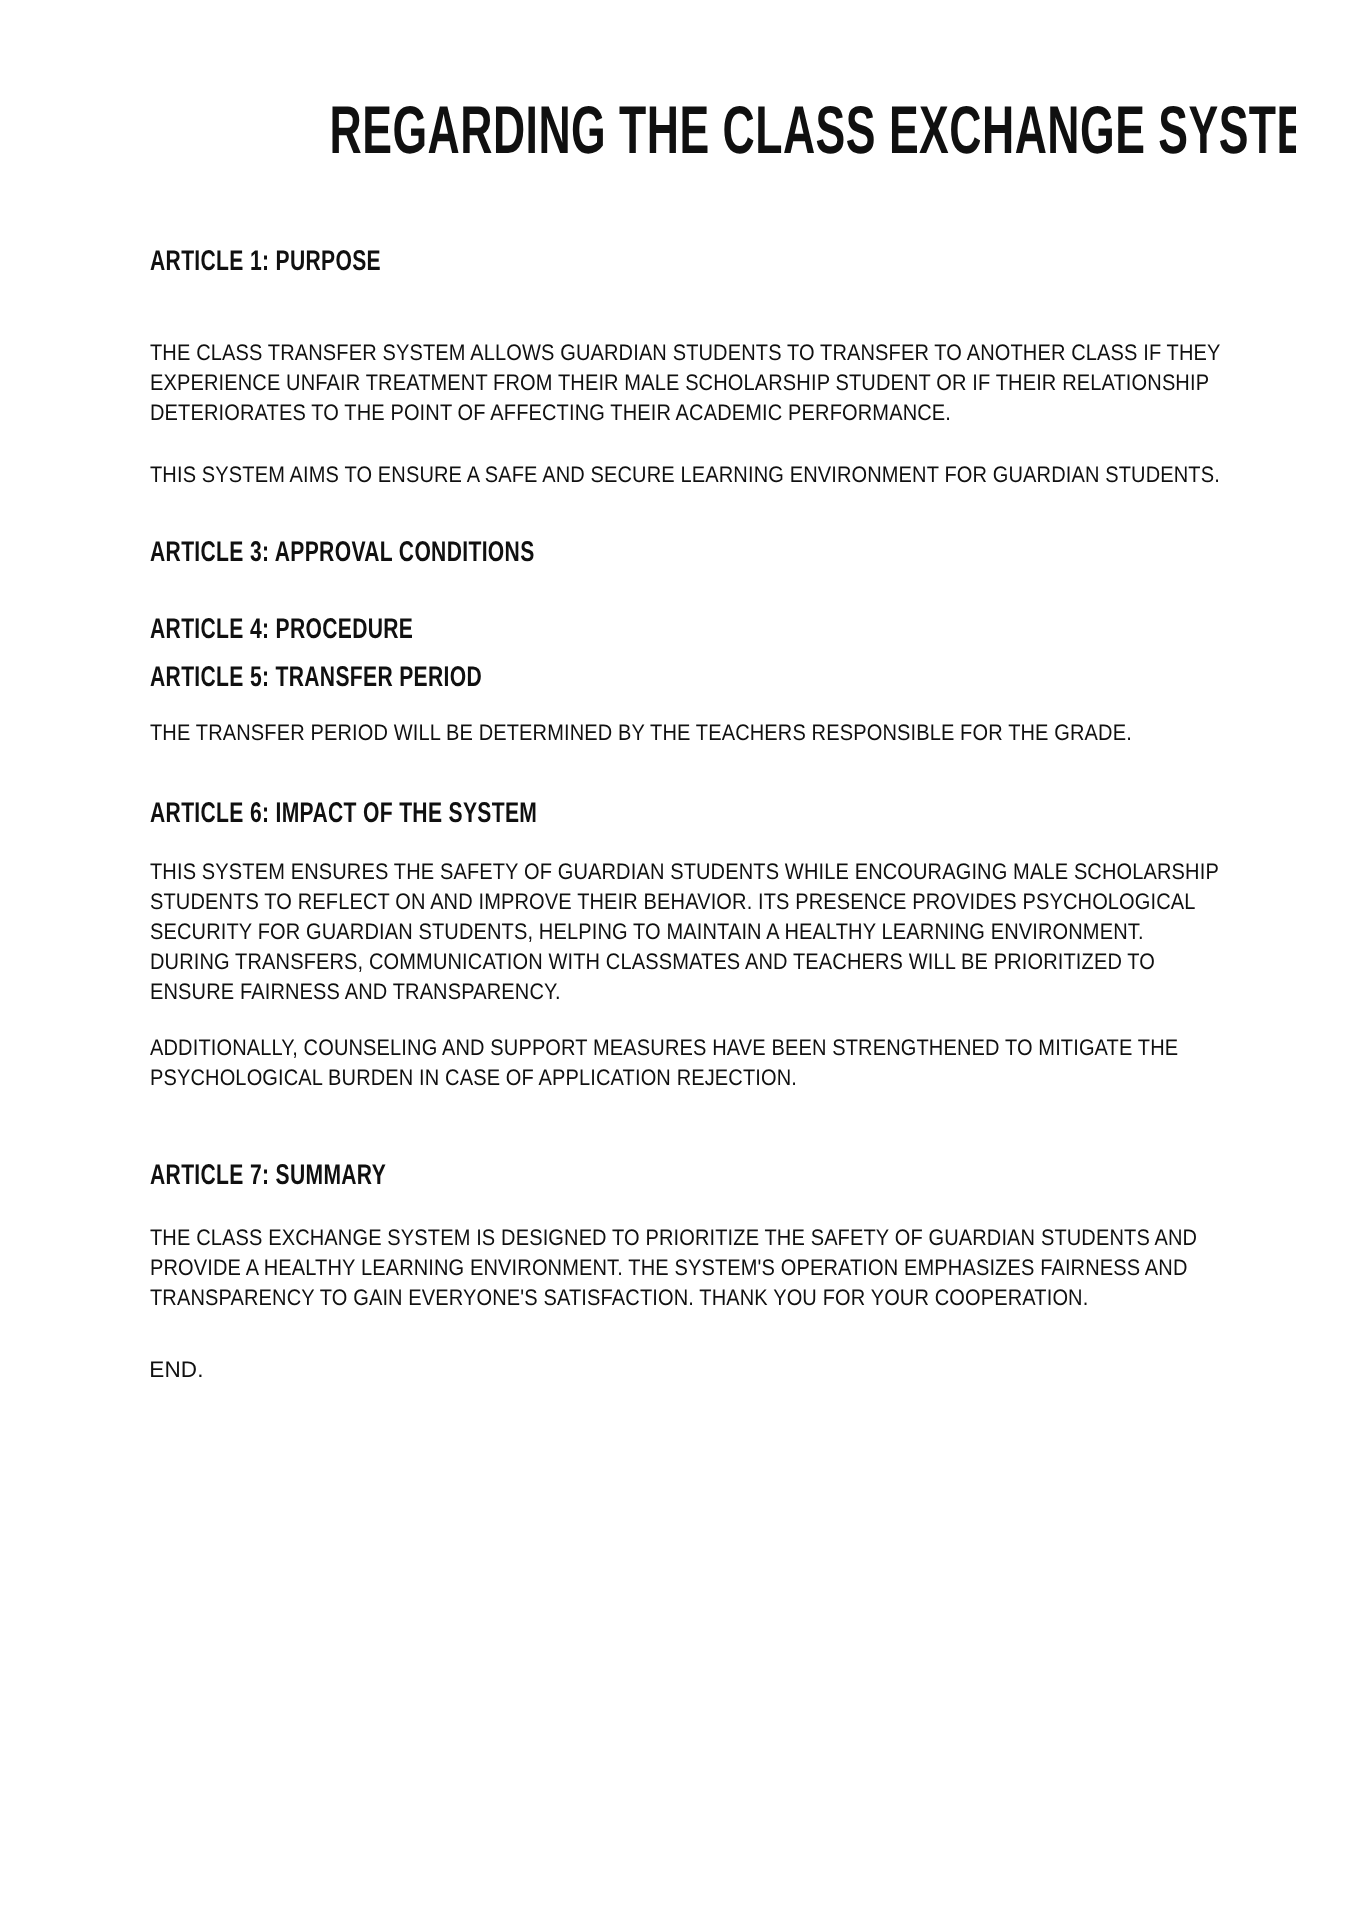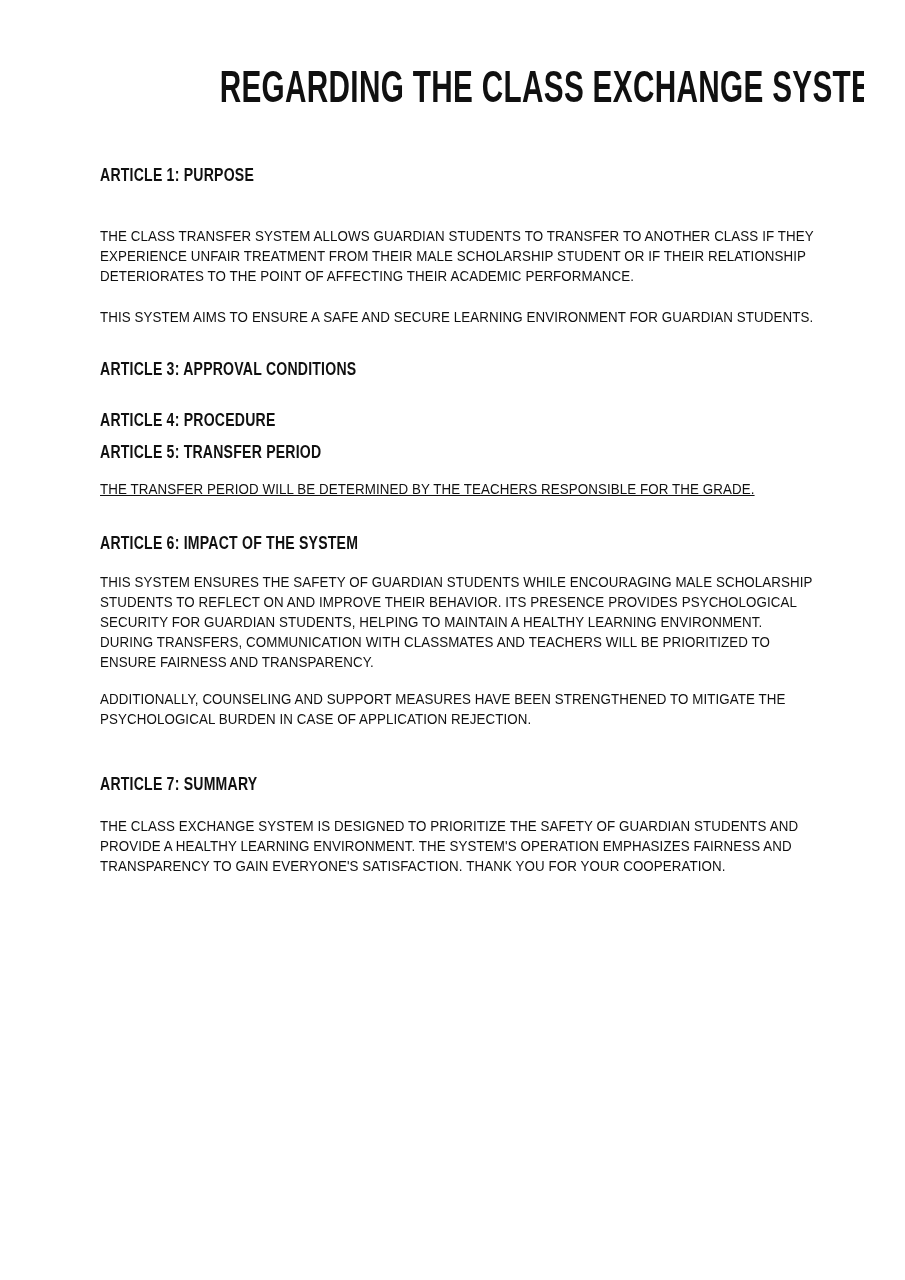--- a/index.html
+++ b/index.html
@@ -55,21 +55,21 @@
   
   .s1 h2 { margin-top: 56px; }
   .s1 .body { margin-top: 42px; }
   .s2 h2 { margin-top: 33px; }
   .s2 .body { margin-top: 21px; }
   .s3 h2 { margin-top: 32px; }
   .s3 .body { margin-top: 27px; }
   .s4 h2 { margin-top: 32px; }
   .s4 .body { margin-top: 28px; }
   .s5 h2 { margin-top: 13px; }
-  .s5 .body { margin-top: 18px; text-decoration: underline; }
+  .s5 .body { margin-top: 18px; }
   .s6 h2 { margin-top: 34px; }
   .s6 .body { margin-top: 20px; }
   .s6 .par + .par { margin-top: 17px; }
   .s7 h2 { margin-top: 45px; }
   .s7 .body { margin-top: 23px; }
   .end-label {
     margin-top: 28px;
     font-size: 15px;
     line-height: 20px;
     white-space: pre;
@@ -124,14 +124,15 @@
 
   <div class="sec s7">
     <h2>ARTICLE 7: SUMMARY</h2>
     <div class="body">
       <div class="par">THE CLASS EXCHANGE SYSTEM IS DESIGNED TO PRIORITIZE THE SAFETY OF GUARDIAN STUDENTS AND
 PROVIDE A HEALTHY LEARNING ENVIRONMENT. THE SYSTEM'S OPERATION EMPHASIZES FAIRNESS AND
 TRANSPARENCY TO GAIN EVERYONE'S SATISFACTION. THANK YOU FOR YOUR COOPERATION.</div>
     </div>
   </div>
 
+  <div class="end-label">END.</div>
 
 </div>
 
 </body></html>

